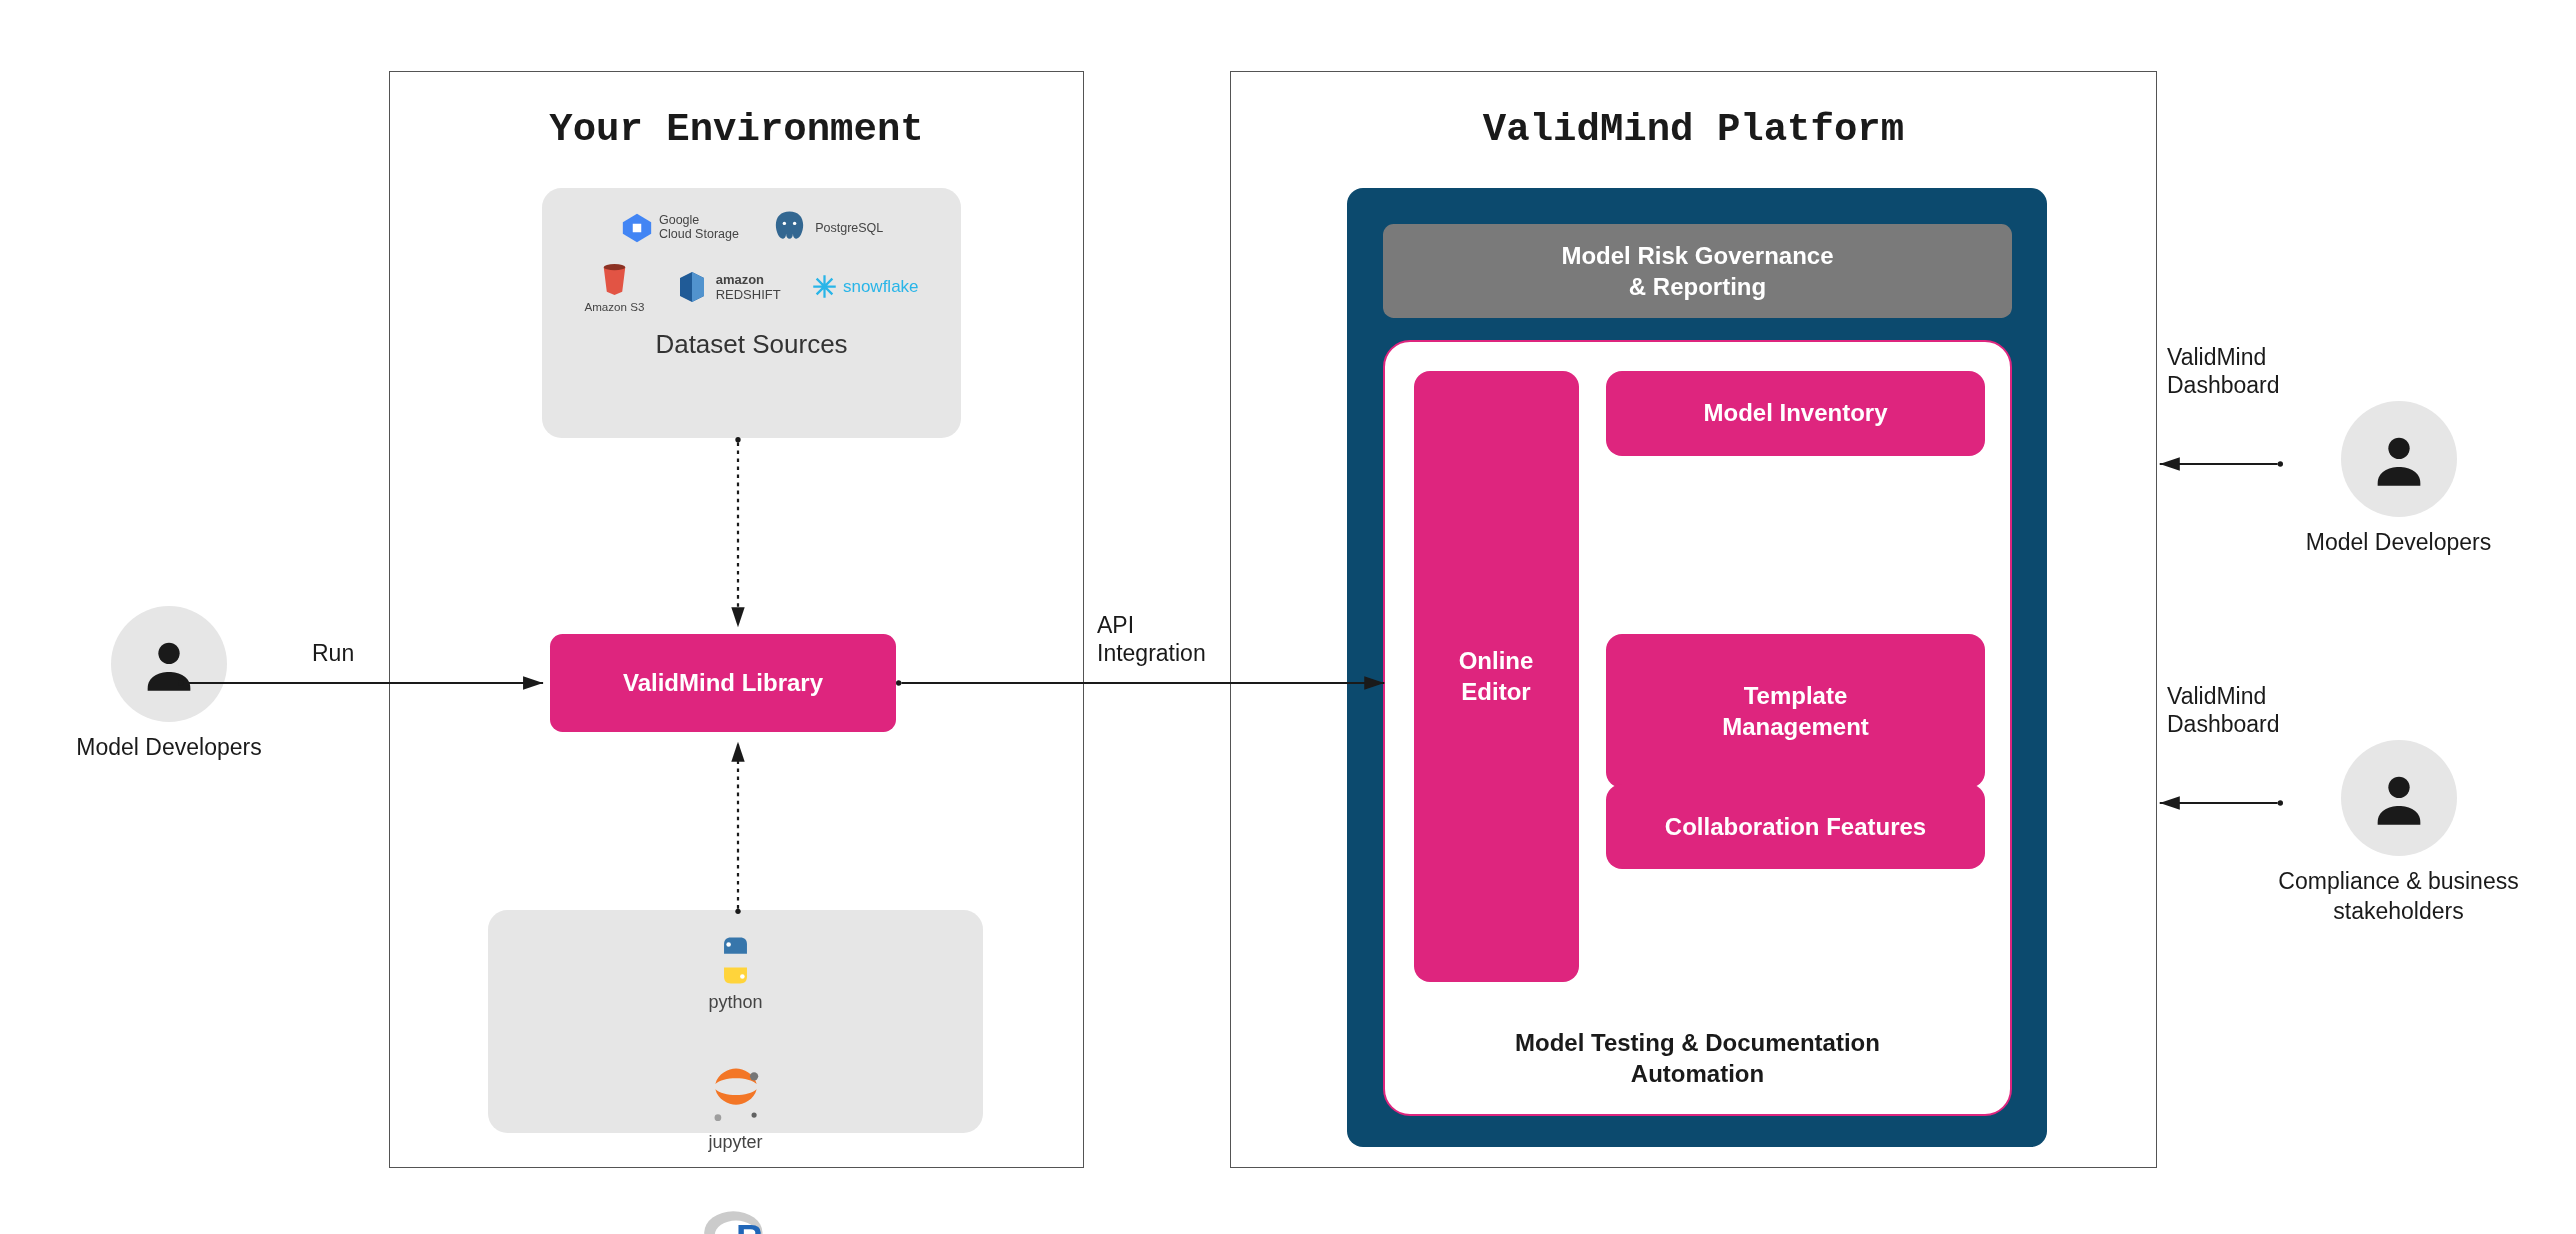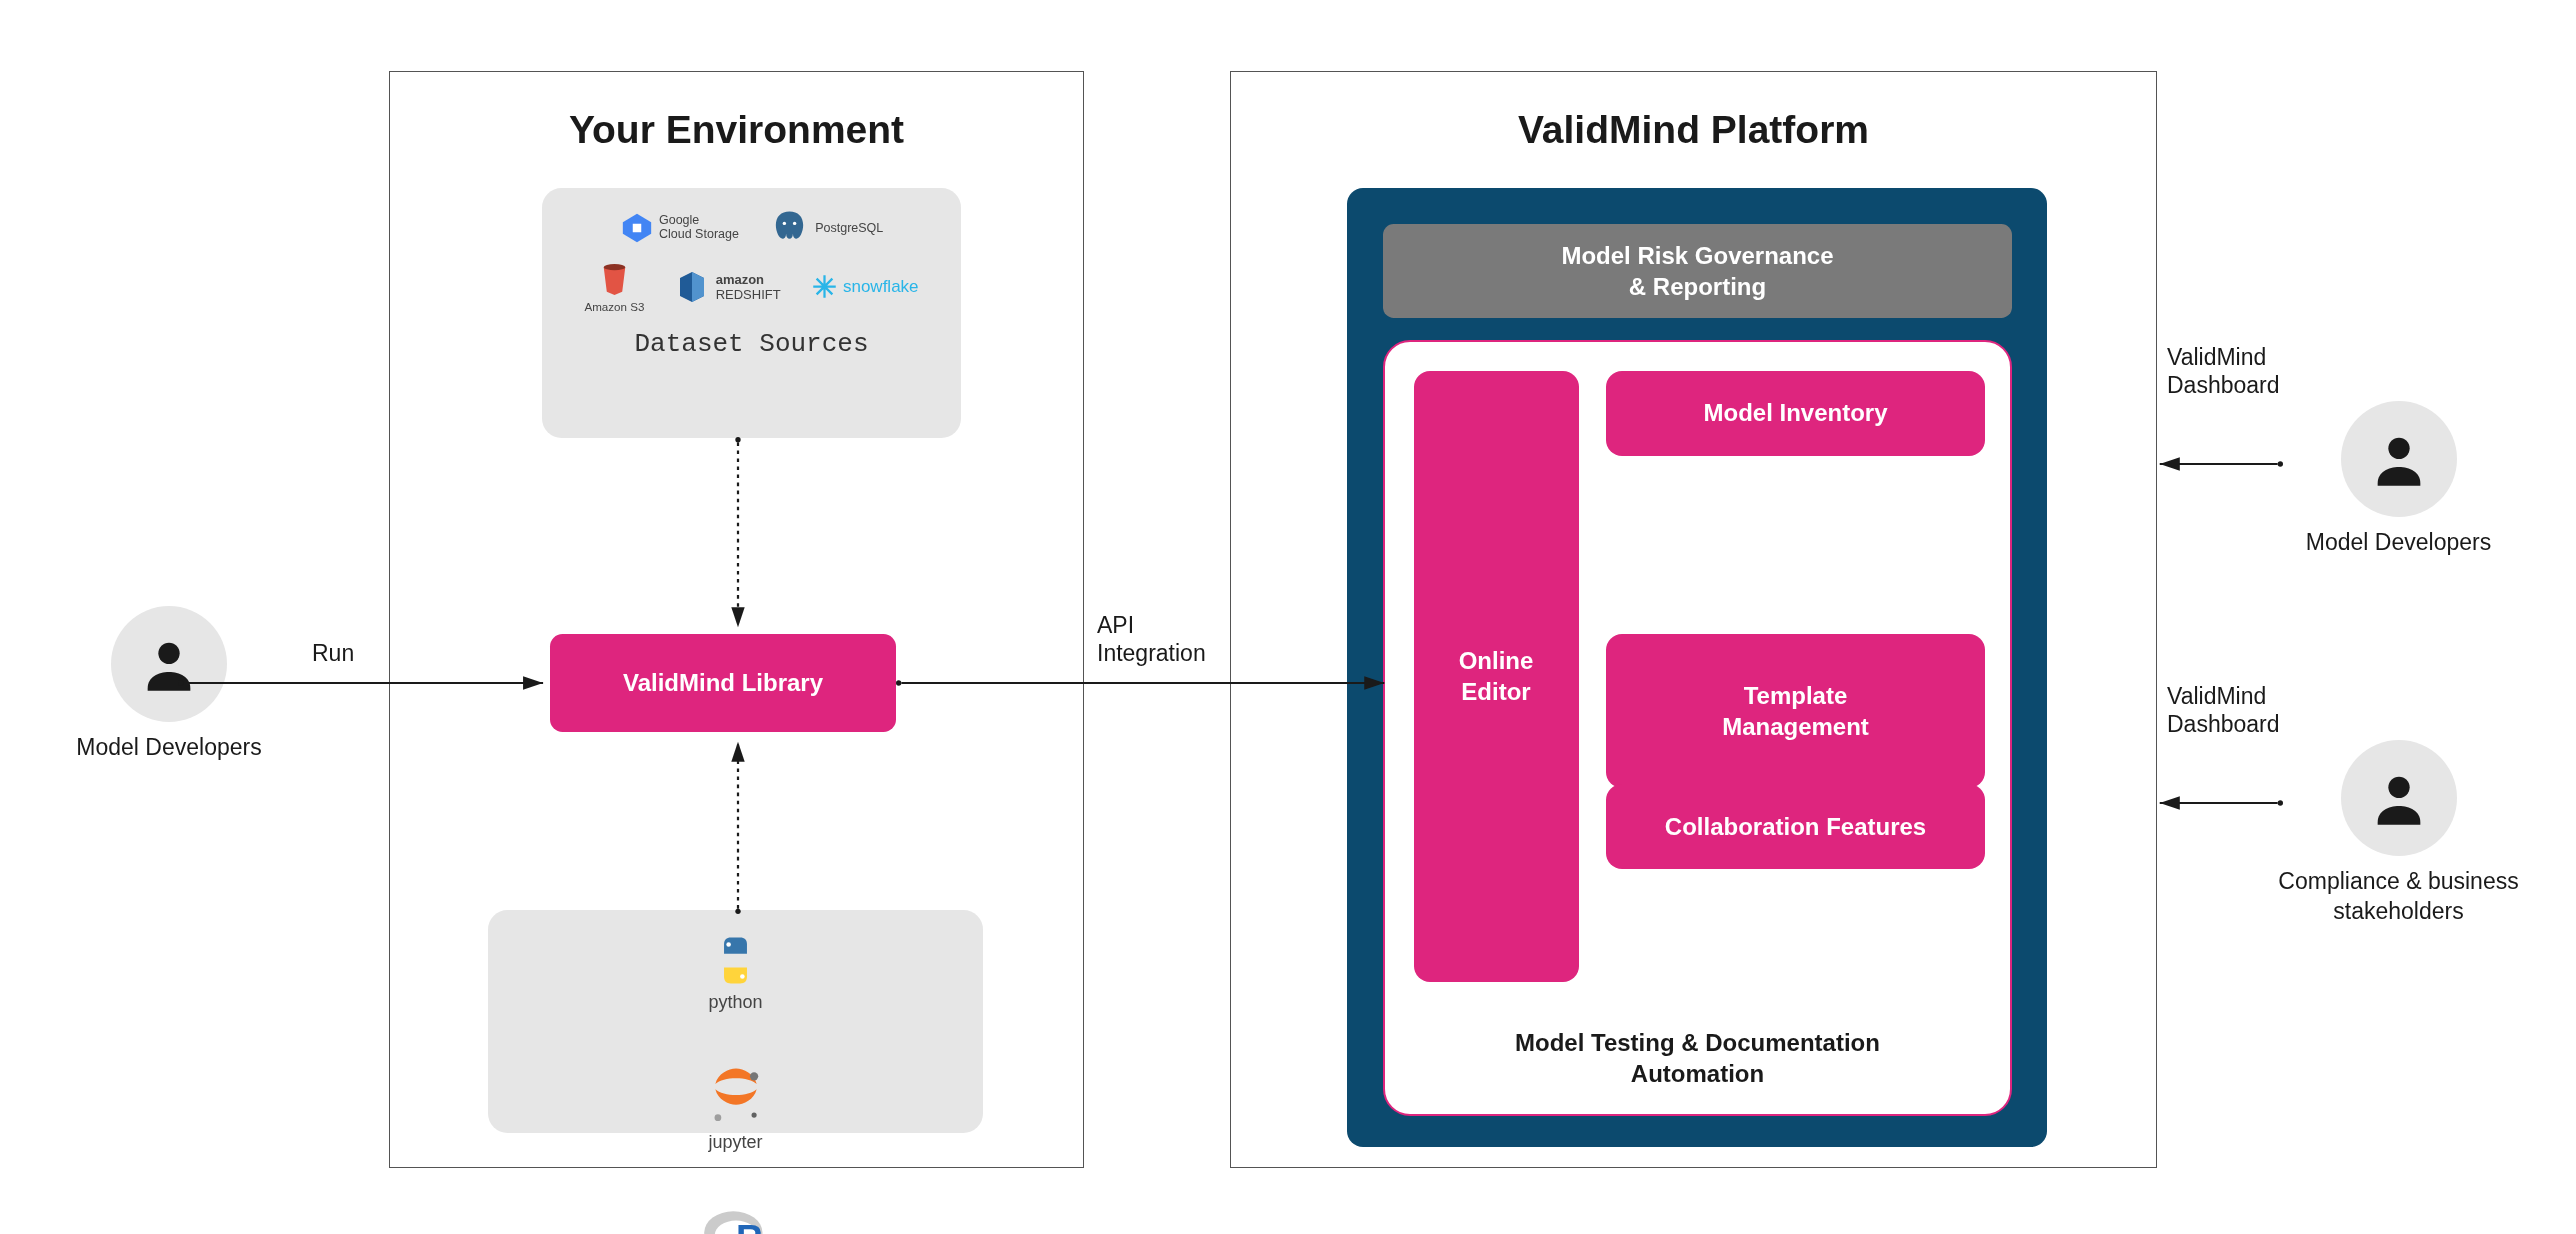--- a/index.html
+++ b/index.html
@@ -17,31 +17,31 @@
 }
 .panel-title {
   font-weight: 700;
   font-size: 39px;
   color: #1a1a1a;
   text-align: center;
   position: absolute;
   top: 36px;
   left: 0;
   right: 0;
+  font-family: Liberation Mono, monospace;
 }
 .gray-box {
   background: #e6e6e6;
   border-radius: 19.6px;
   position: absolute;
 }
 .gray-box-inner-title {
   font-size: 26px;
   color: #333;
   text-align: center;
-  font-family: Liberation Mono, monospace;
 }
 .pink-box {
   background: #de257e;
   color: #fff;
   font-weight: 700;
   border-radius: 14.3px;
   text-align: center;
   display: flex;
   align-items: center;
   justify-content: center;

